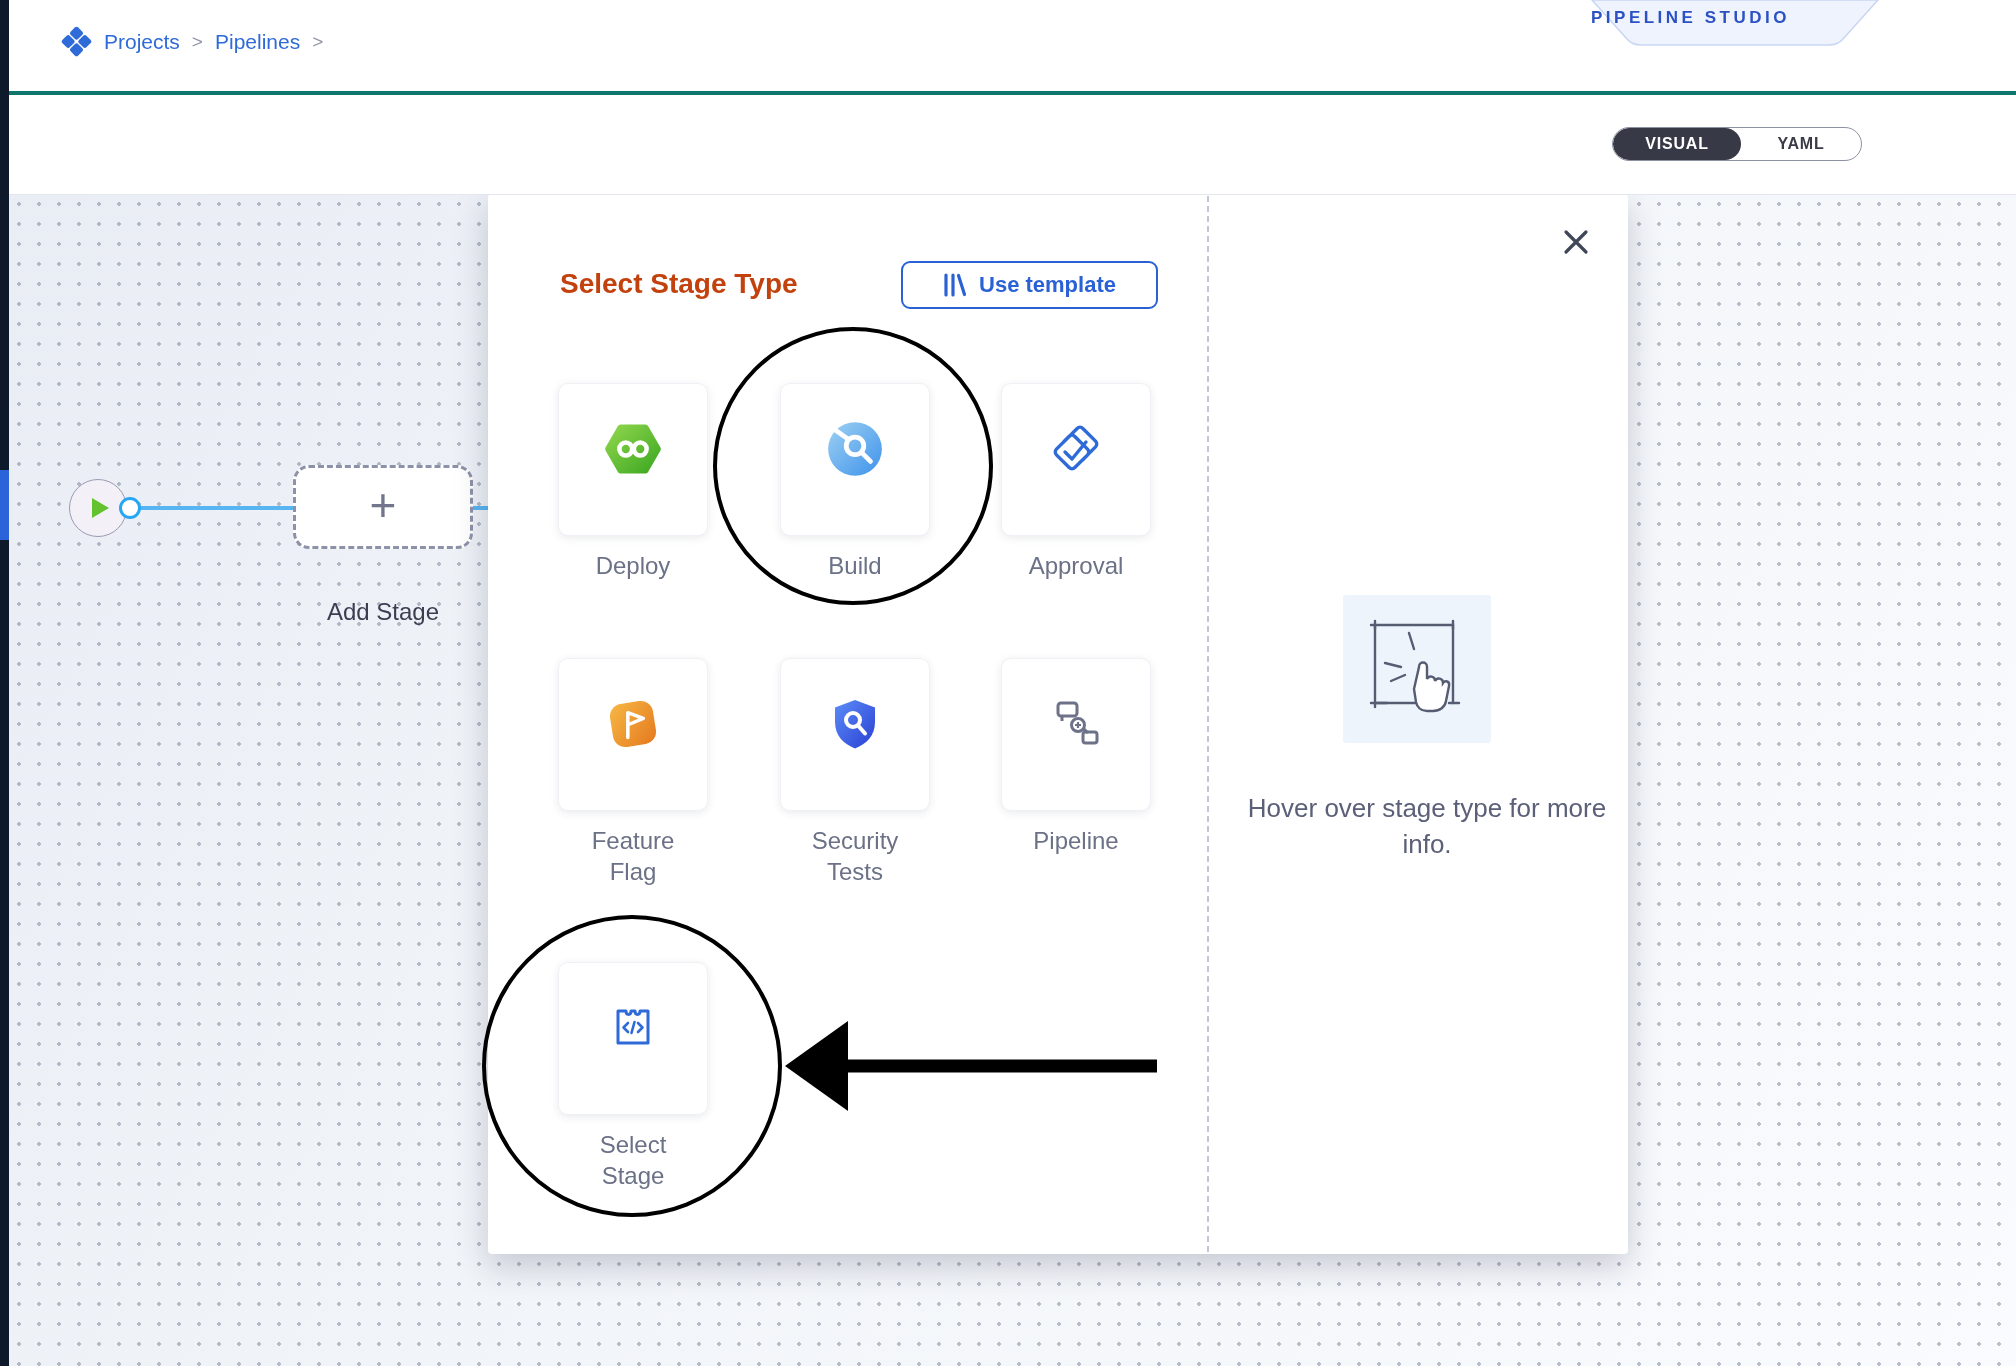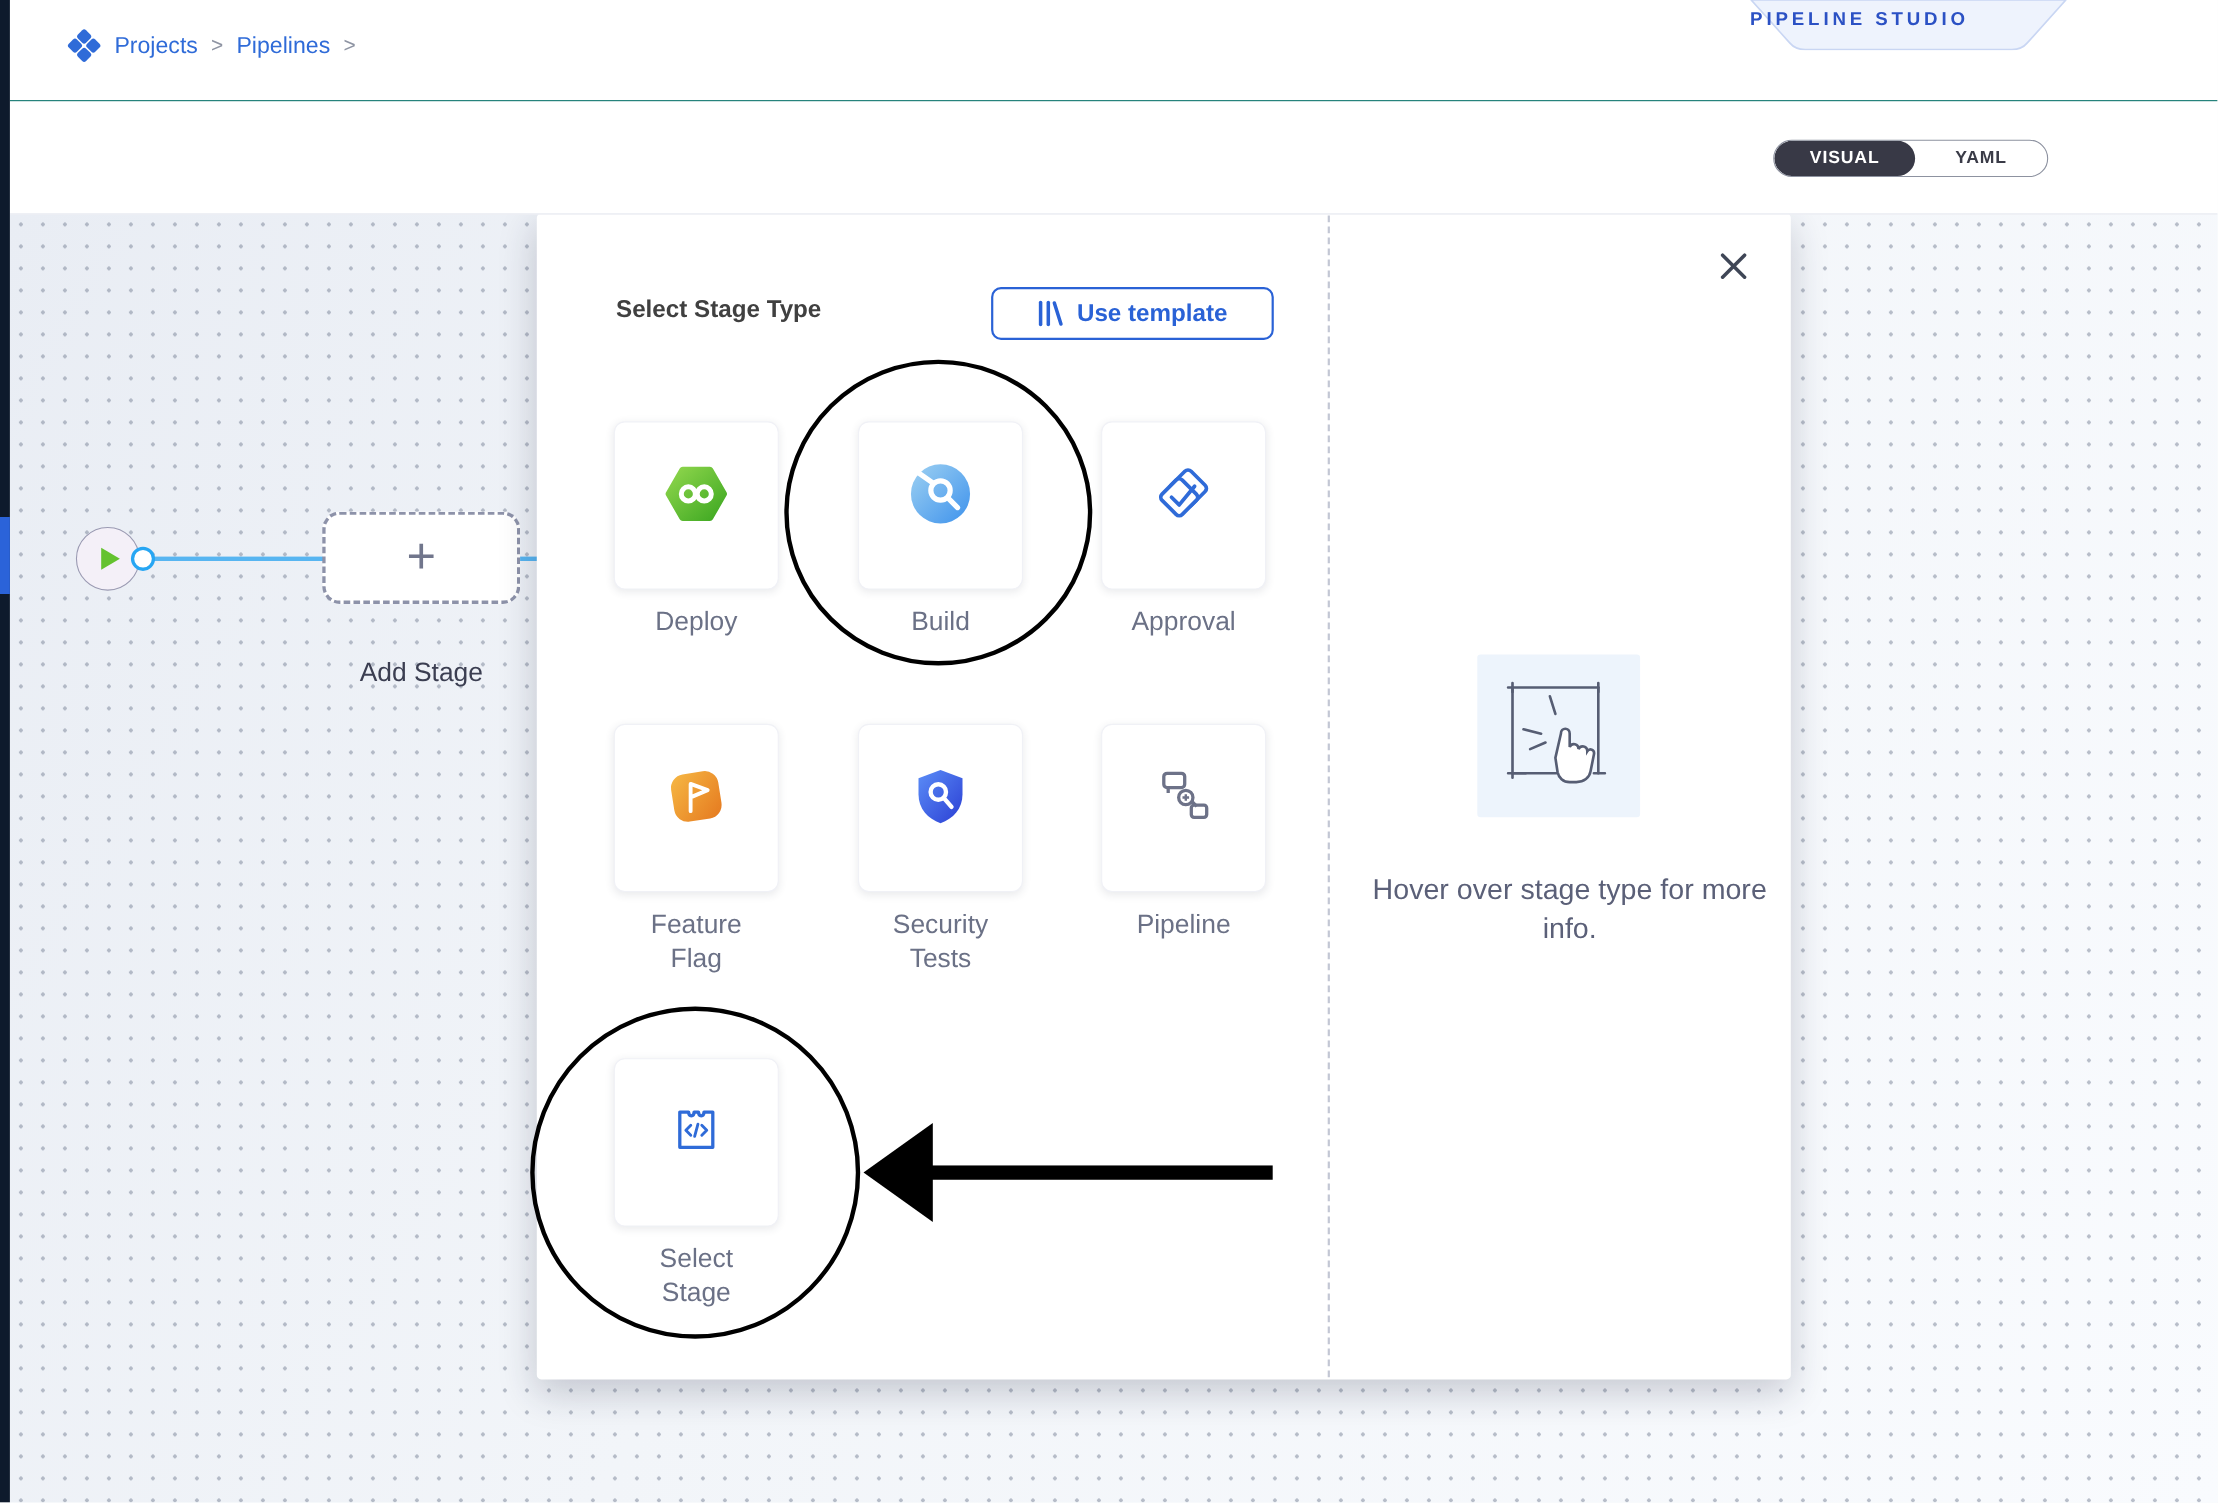--- a/index.html
+++ b/index.html
@@ -4,21 +4,21 @@
 <style>
   html,body{margin:0;padding:0;overflow:hidden;background:#fff;}
   #page{position:relative;width:2016px;height:1366px;font-family:"Liberation Sans","DejaVu Sans",sans-serif;overflow:hidden;}
 
   
   .rail{position:absolute;left:0;top:0;width:9px;height:1366px;background:#0e1a2c;z-index:6;}
   .rail-active{position:absolute;left:0;top:470px;width:9px;height:70px;background:#2b63d9;}
 
   
   .header{position:absolute;left:9px;top:0;right:0;height:194px;background:#ffffff;z-index:5;border-bottom:1px solid #e3e6ee;}
-  .crumb-row{position:absolute;left:0;top:0;right:0;height:91px;border-bottom:1px solid #0f766e;}
+  .crumb-row{position:absolute;left:0;top:0;right:0;height:91px;border-bottom:4px solid #0f766e;}
   .crumbs{position:absolute;left:52px;top:26px;display:flex;align-items:center;gap:12px;font-size:21px;}
   .crumb-link{color:#2f6bd8;cursor:pointer;}
   .crumb-sep{color:#8e94a3;font-size:19px;}
   .title-row{position:absolute;left:0;top:91px;right:0;height:102px;}
   .pipe-title-icon{position:absolute;left:52px;top:30px;}
   .page-title{position:absolute;left:126px;top:24px;font-size:36px;font-weight:bold;color:#24252f;letter-spacing:.2px;}
   .edit-pencil{position:absolute;left:530px;top:32px;}
 
   
   .studio-badge{position:absolute;left:1591px;top:0;width:288px;height:46px;z-index:7;}
@@ -41,21 +41,21 @@
   .start-node{position:absolute;left:60px;top:285px;width:58px;height:58px;border-radius:50%;background:#f4f0f8;border:1.5px solid #9a9ab2;box-sizing:border-box;display:flex;align-items:center;justify-content:center;z-index:2;cursor:pointer;}
   .play-tri{width:0;height:0;border-left:17px solid #64c22f;border-top:10px solid transparent;border-bottom:10px solid transparent;margin-left:5px;}
   .node-ring{position:absolute;left:110px;top:303px;width:22px;height:22px;border-radius:50%;background:#fff;border:3.5px solid #27a6f3;box-sizing:border-box;z-index:3;cursor:pointer;}
   .add-stage-box{position:absolute;left:284px;top:271px;width:180px;height:84px;background:#fff;border:3px dashed #8d92a9;border-radius:16px;box-sizing:border-box;display:flex;align-items:center;justify-content:center;z-index:2;cursor:pointer;}
   .add-plus{font-size:46px;font-weight:200;color:#71768c;line-height:1;margin-top:-4px;}
   .add-stage-label{position:absolute;left:269px;top:404px;width:210px;text-align:center;font-size:24px;color:#3b3e51;}
 
   
   .modal{position:absolute;left:479px;top:0;width:1140px;height:1060px;background:#fff;border-radius:4px;box-shadow:0 12px 34px rgba(32,38,62,.22);z-index:4;}
   .modal-divider{position:absolute;left:719px;top:2px;bottom:2px;border-left:2px dashed #c3c7d4;}
-  .modal-title{position:absolute;left:72px;top:74px;font-size:22px;font-weight:bold;color:#404040;}
+  .modal-title{position:absolute;left:72px;top:74px;font-size:28px;font-weight:bold;color:#c2410c;}
   .use-template-btn{position:absolute;left:413px;top:67px;width:257px;height:48px;border:2px solid #2a62d6;border-radius:9px;background:#fff;box-sizing:border-box;display:flex;align-items:center;justify-content:center;gap:12px;cursor:pointer;}
   .use-template-label{font-size:22px;font-weight:bold;color:#2a62d6;}
 
   .tile{position:absolute;width:150px;cursor:pointer;}
   .tile-card{width:150px;height:153px;background:#fff;border:1px solid #f0f1f6;border-radius:10px;box-sizing:border-box;box-shadow:0 2px 8px rgba(40,45,70,.10);display:flex;align-items:flex-start;justify-content:center;}
   .tile-icon{margin-top:34px;}
   .tile-label{width:110px;margin:14px auto 0;text-align:center;font-size:24px;line-height:31px;color:#6b7186;}
   .t-deploy{left:70px;top:189px;}  .t-build{left:292px;top:189px;}  .t-approval{left:513px;top:189px;}
   .t-feature{left:70px;top:464px;} .t-security{left:292px;top:464px;} .t-pipeline{left:513px;top:464px;}
   .t-custom{left:70px;top:768px;}

